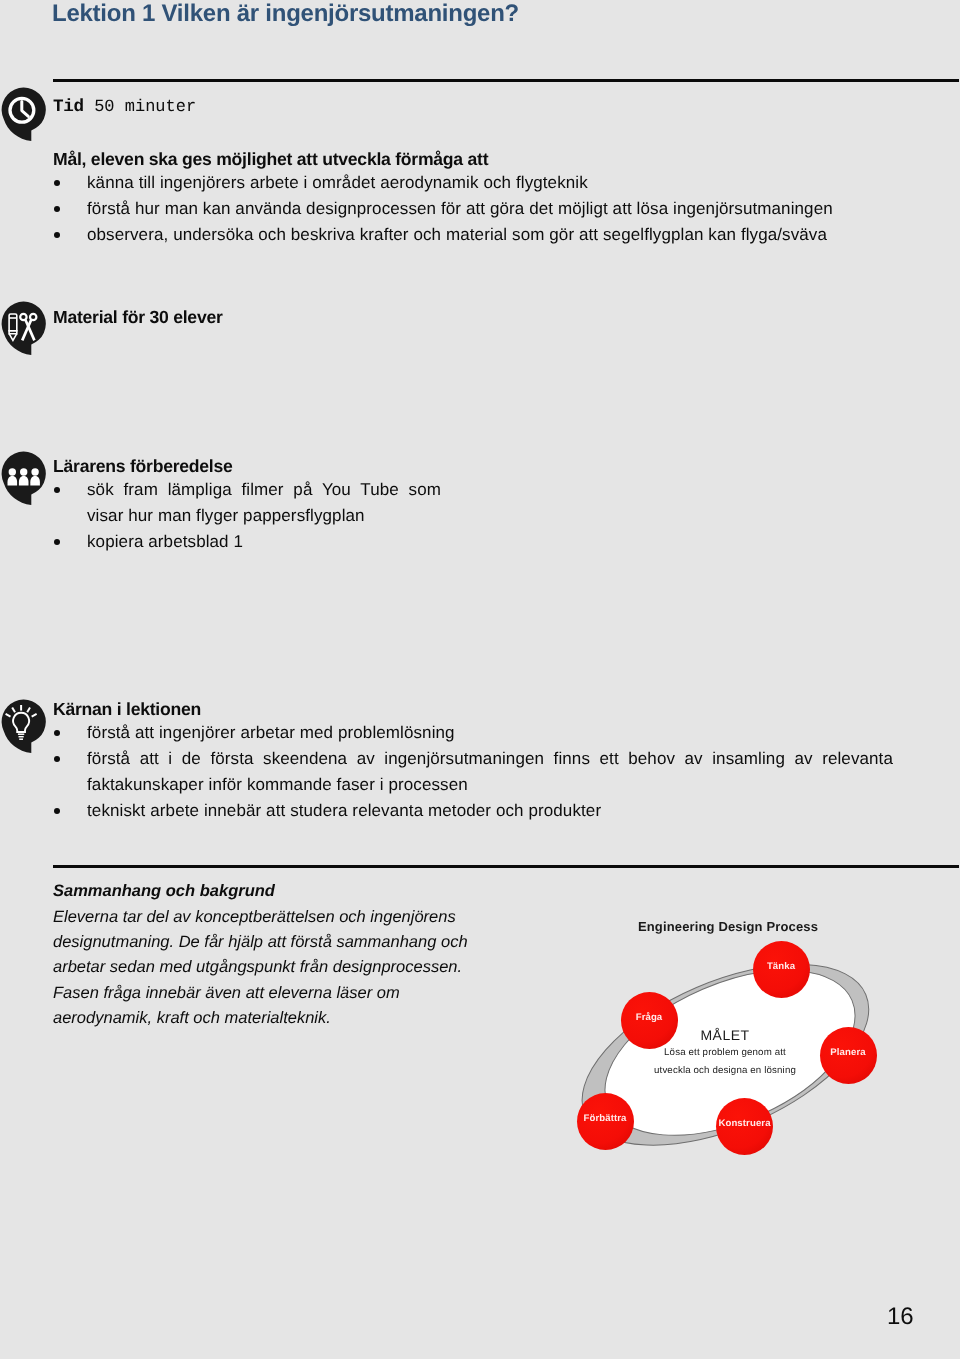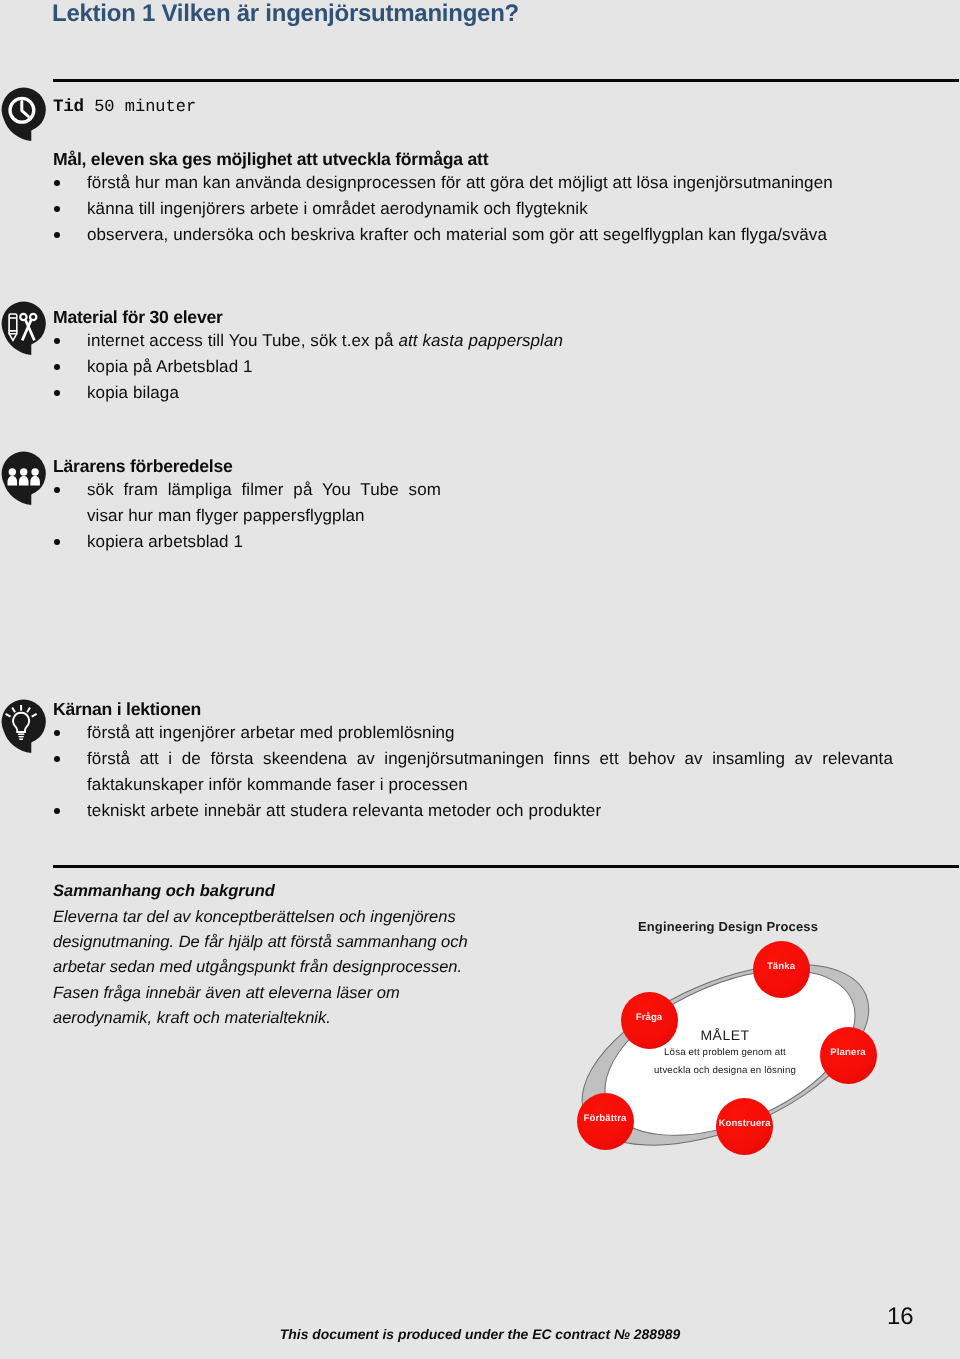--- a/index.html
+++ b/index.html
@@ -61,22 +61,22 @@
       <path d="M23.8 15.6 L23.8 24.6 L30.3 30.4" fill="none" stroke="#ffffff" stroke-width="3.0" stroke-linecap="round" stroke-linejoin="round"></path>
     </svg>
   </div>
   <div class="block" style="top:96px;">
     <div class="ln"><span class="hd">Tid</span> <span>50 minuter</span></div>
   </div>
 
   <div class="block" style="top:145px;width:905px;">
     <div class="hd">Mål, eleven ska ges möjlighet att utveckla förmåga att</div>
     <ul>
+      <li><span class="bl"></span><span>känna till ingenjörers arbete i området aerodynamik och flygteknik</span></li>
       <li><span class="bl"></span><span>förstå hur man kan använda designprocessen för att göra det möjligt att lösa ingenjörsutmaningen</span></li>
-      <li><span class="bl"></span><span>känna till ingenjörers arbete i området aerodynamik och flygteknik</span></li>
       <li><span class="bl"></span><span>observera, undersöka och beskriva krafter och material som gör att segelflygplan kan flyga/sväva</span></li>
     </ul>
   </div>
 
   <div class="icon" style="left:-2px;top:300px;">
     <svg width="50" height="58" viewBox="0 0 50 58">
       <path fill="#1a1a1a" d="M33.3 44.4 A22.1 22.1 0 1 0 5.8 33.2 C9.6 45.0 20.2 53.4 33.3 55.0 Z"></path>
       <g fill="none" stroke="#ffffff" stroke-width="1.6">
         <path d="M12.6 14.0 h4.7 a1.5 1.5 0 0 1 1.5 1.5 v15.2 h-7.7 v-15.2 a1.5 1.5 0 0 1 1.5 -1.5 z"></path>
         <path d="M11.1 30.7 h7.7 v3.0 h-7.7 z"></path>
@@ -86,25 +86,20 @@
       <g stroke="#ffffff" fill="none">
         <circle cx="25.4" cy="17.0" r="3.2" stroke-width="2.2"></circle>
         <circle cx="35.2" cy="17.0" r="3.2" stroke-width="2.2"></circle>
         <path d="M27.4 19.8 L36.4 40.4" stroke-width="2.7"></path>
         <path d="M33.2 19.8 L24.2 40.4" stroke-width="2.7"></path>
       </g>
     </svg>
   </div>
   <div class="block" style="top:303px;width:905px;">
     <div class="hd">Material för 30 elever</div>
-    <ul>
-      <li><span class="bl"></span><span>internet access till You Tube, sök t.ex på </span><span class="ital">att kasta pappersplan</span></li>
-      <li><span class="bl"></span><span>kopia på Arbetsblad 1</span></li>
-      <li><span class="bl"></span><span>kopia bilaga</span></li>
-    </ul>
   </div>
 
   <div class="icon" style="left:-2px;top:450px;">
     <svg width="50" height="58" viewBox="0 0 50 58">
       <path fill="#1a1a1a" d="M33.3 44.4 A22.1 22.1 0 1 0 5.8 33.2 C9.6 45.0 20.2 53.4 33.3 55.0 Z"></path>
       <g fill="#ffffff">
         <circle cx="14.3" cy="22.0" r="3.7"></circle>
         <path d="M14.3 26.1 c3.2 0 4.8 2.7 4.8 6.1 v3.3 h-9.6 v-3.3 c0 -3.4 1.6 -6.1 4.8 -6.1 z"></path>
         <circle cx="25.7" cy="22.0" r="3.7"></circle>
         <path d="M25.7 26.1 c3.2 0 4.8 2.7 4.8 6.1 v3.3 h-9.6 v-3.3 c0 -3.4 1.6 -6.1 4.8 -6.1 z"></path>
@@ -190,14 +185,13 @@
       </div>
     <div class="node" style="left: 16.5px; top: 187.5px; height: 57px; width: 57px;">
         <span>Förbättra</span>
       </div>
     <div class="node" style="left: 60.5px; top: 86.5px; height: 57px; width: 57px;">
         <span>Fråga</span>
       </div>
   </div>
 
   <div class="pageno">16</div>
-  <div class="footer f1">This document is produced under the EC contract № 288989</div>
 </div>
 
 </body></html>

